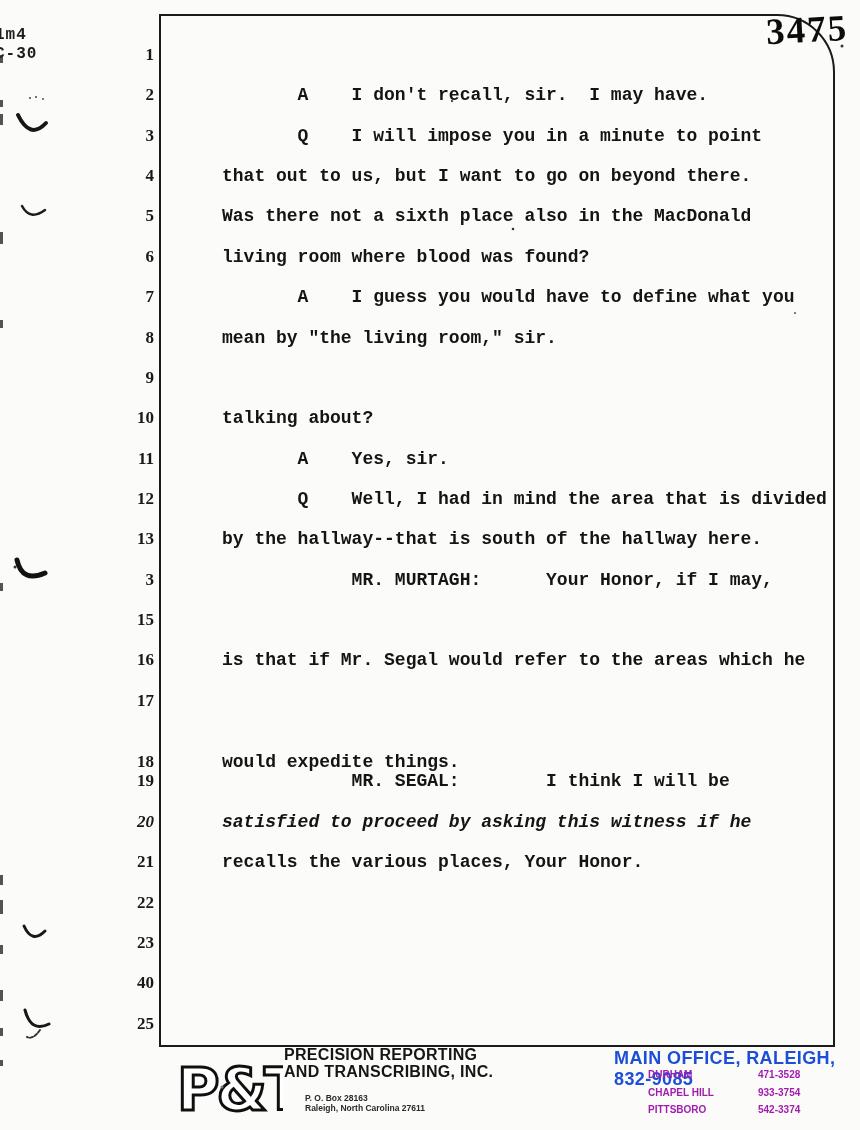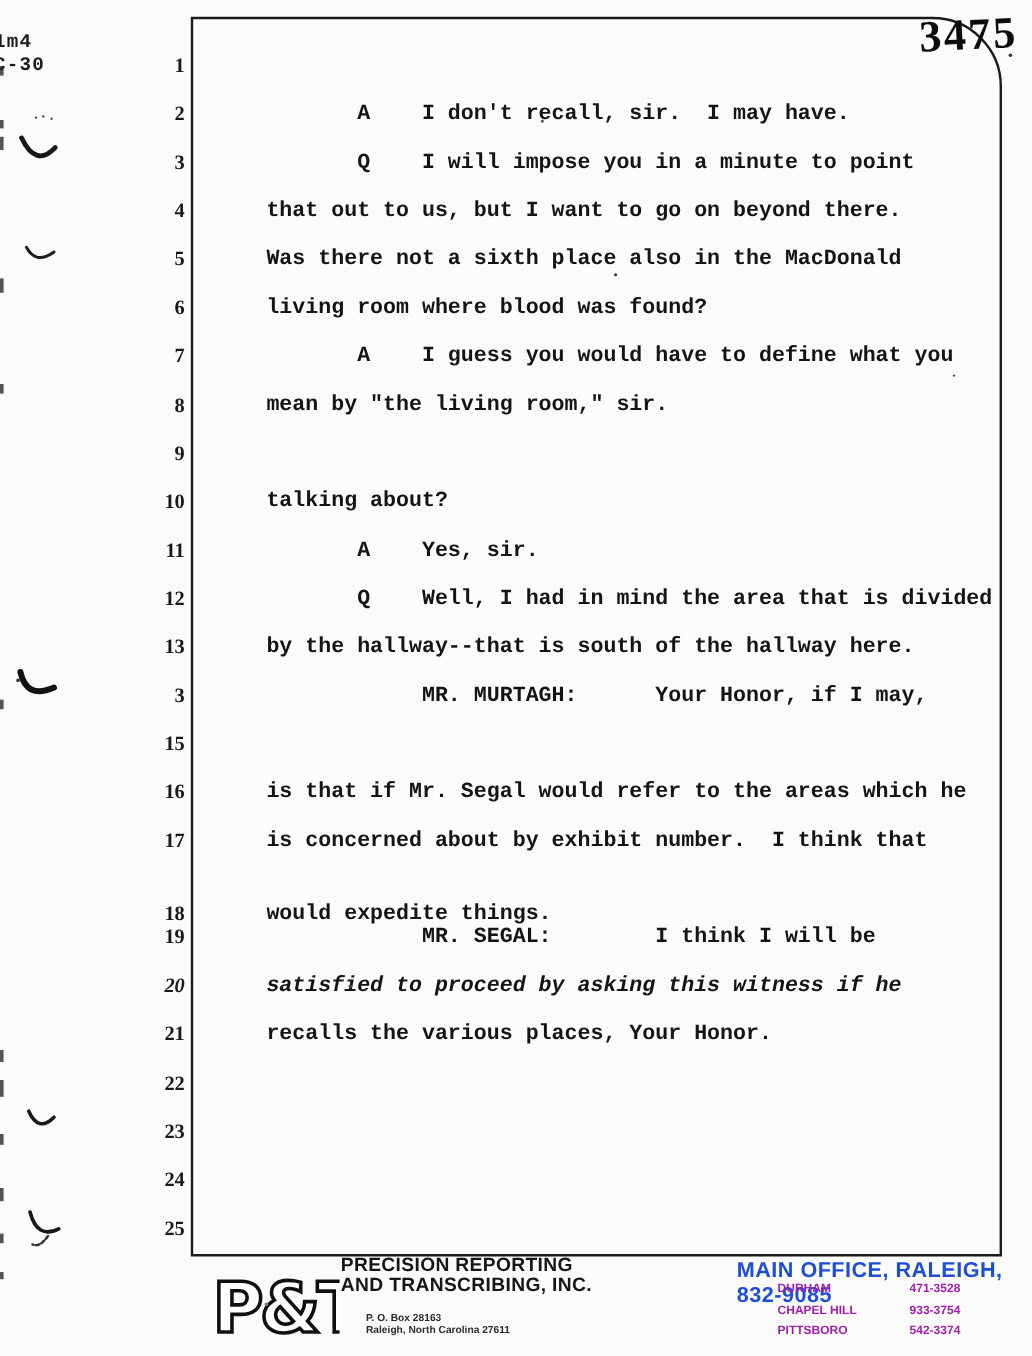--- a/index.html
+++ b/index.html
@@ -155,21 +155,20 @@
       <span class="lnum">15</span>
     </div>
 
     <div class="tline" style="top: 649px;">
       <span class="lnum">16</span>
       <span class="ltext">is that if Mr. Segal would refer to the areas which he</span>
     </div>
 
     <div class="tline" style="top: 690px;">
       <span class="lnum">17</span>
-      <span class="ltext">is concerned about by exhibit number.  I think that</span>
     </div>
 
     <div class="tline" style="top: 751px;">
       <span class="lnum">18</span>
       <span class="ltext">would expedite things.</span>
     </div>
 
     <div class="tline" style="top: 770px;">
       <span class="lnum">19</span>
       <span class="ltext">            MR. SEGAL:        I think I will be</span>
@@ -189,21 +188,21 @@
       <span class="lnum">22</span>
       <span class="ltext"></span>
     </div>
 
     <div class="tline" style="top: 932px;">
       <span class="lnum">23</span>
       <span class="ltext"></span>
     </div>
 
     <div class="tline" style="top: 972px;">
-      <span class="lnum">24</span>
+      <span class="lnum">40</span>
       <span class="ltext"></span>
     </div>
 
     <div class="tline" style="top: 1013px;">
       <span class="lnum">25</span>
       <span class="ltext"></span>
     </div>
   </div>
 
   <div id="logo-wrap">

